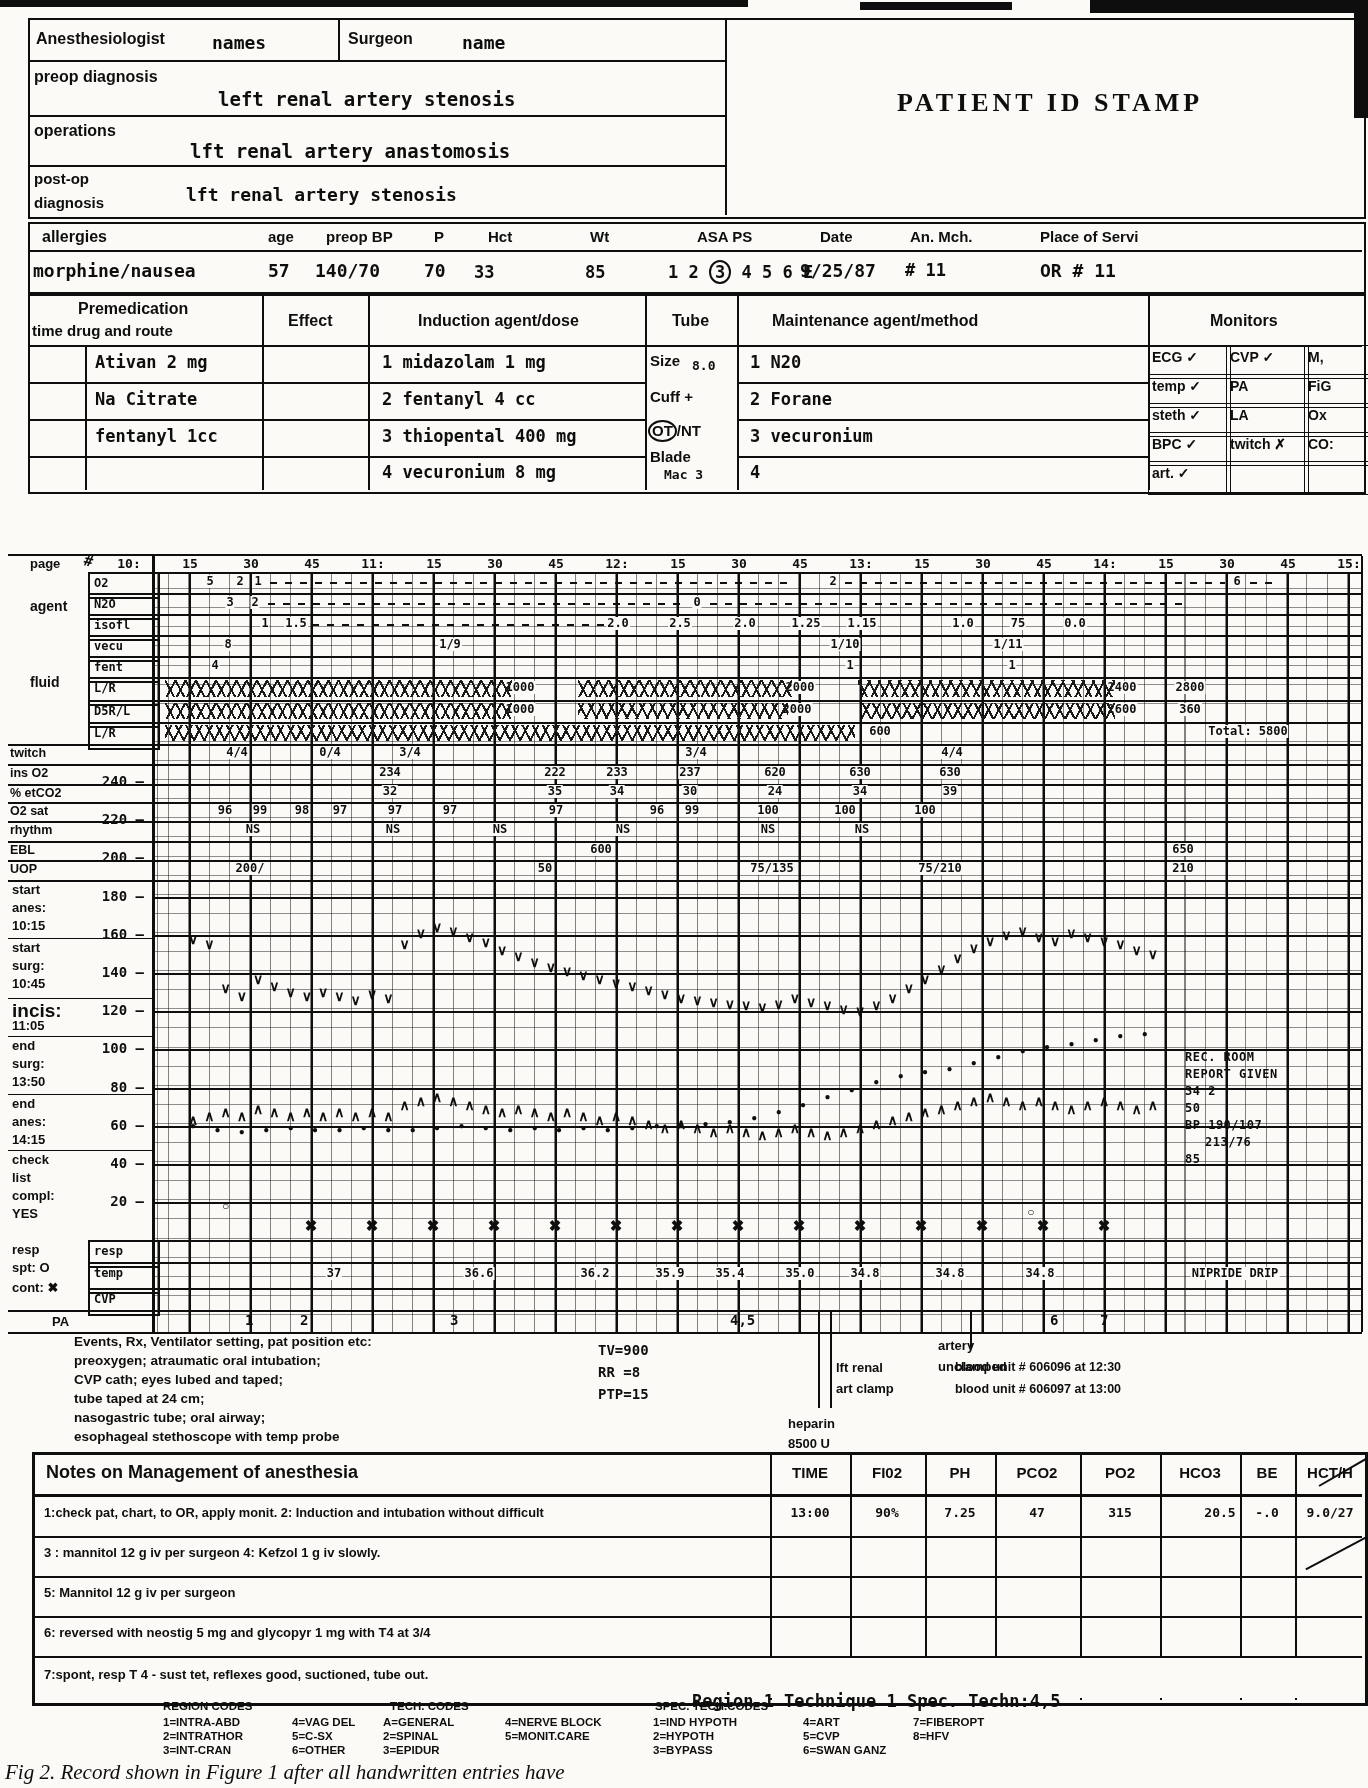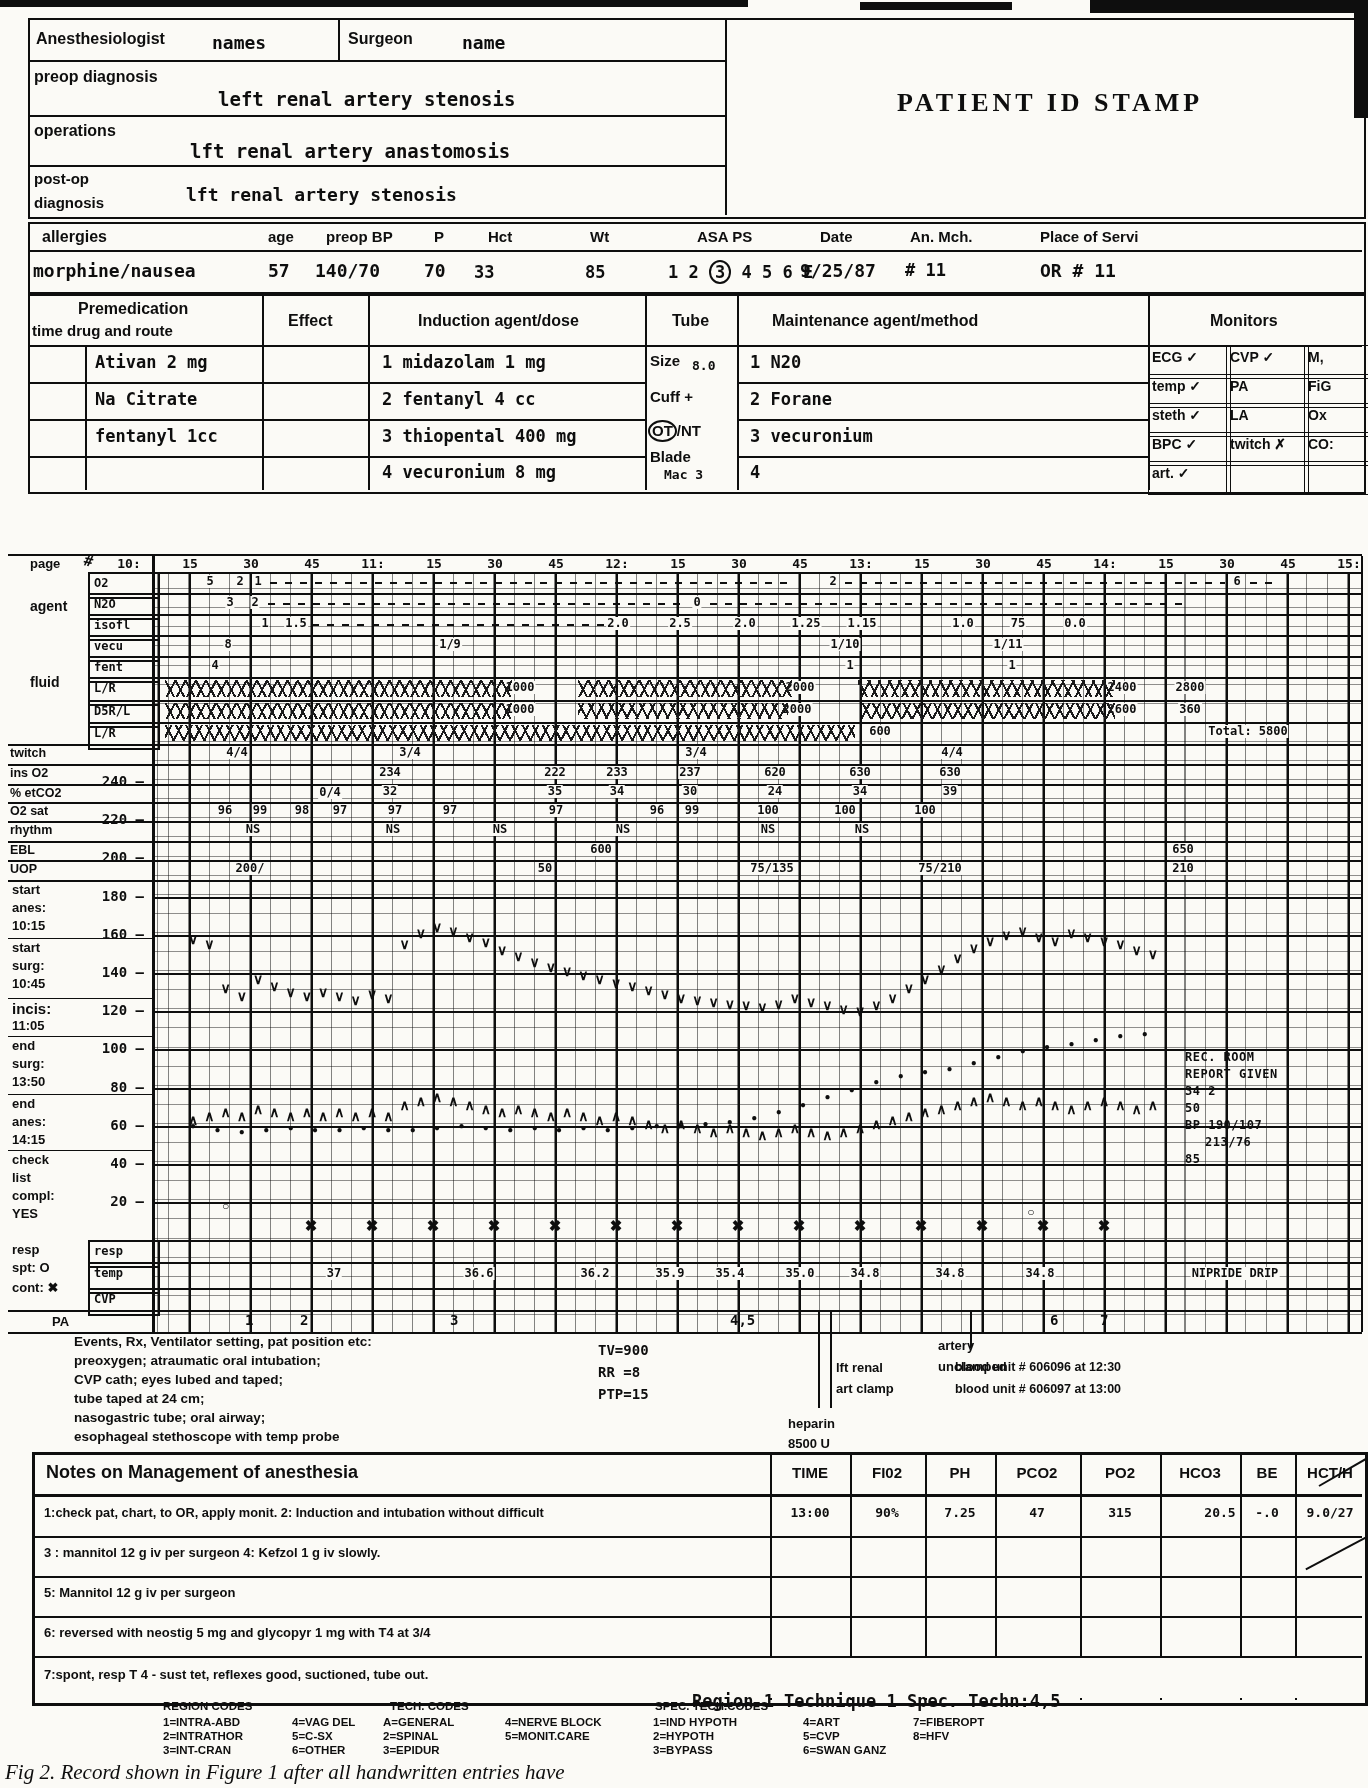--- a/index.html
+++ b/index.html
@@ -248,21 +248,21 @@
     <div class="val" style="position: absolute; left: 96px; top: 1078.6px; width: 48px; text-align: right; font-size: 14px;">80 –</div>
     <div class="val" style="position: absolute; left: 96px; top: 1116.8px; width: 48px; text-align: right; font-size: 14px;">60 –</div>
     <div class="val" style="position: absolute; left: 96px; top: 1155px; width: 48px; text-align: right; font-size: 14px;">40 –</div>
     <div class="val" style="position: absolute; left: 96px; top: 1193.2px; width: 48px; text-align: right; font-size: 14px;">20 –</div>
     <div class="" style="position: absolute; left: 12px; top: 882px; font-size: 13px; font-weight: bold;">start</div>
     <div class="" style="position: absolute; left: 12px; top: 900px; font-size: 13px; font-weight: bold;">anes:</div>
     <div class="" style="position: absolute; left: 12px; top: 918px; font-size: 13px; font-weight: bold;">10:15</div>
     <div class="" style="position: absolute; left: 12px; top: 940px; font-size: 13px; font-weight: bold;">start</div>
     <div class="" style="position: absolute; left: 12px; top: 958px; font-size: 13px; font-weight: bold;">surg:</div>
     <div class="" style="position: absolute; left: 12px; top: 976px; font-size: 13px; font-weight: bold;">10:45</div>
-    <div class="" style="position: absolute; left: 12px; top: 1000px; font-size: 15px; font-weight: bold;">incis:</div>
+    <div class="" style="position: absolute; left: 12px; top: 1000px; font-size: 19px; font-weight: bold;">incis:</div>
     <div class="" style="position: absolute; left: 12px; top: 1018px; font-size: 13px; font-weight: bold;">11:05</div>
     <div class="" style="position: absolute; left: 12px; top: 1038px; font-size: 13px; font-weight: bold;">end</div>
     <div class="" style="position: absolute; left: 12px; top: 1056px; font-size: 13px; font-weight: bold;">surg:</div>
     <div class="" style="position: absolute; left: 12px; top: 1074px; font-size: 13px; font-weight: bold;">13:50</div>
     <div class="" style="position: absolute; left: 12px; top: 1096px; font-size: 13px; font-weight: bold;">end</div>
     <div class="" style="position: absolute; left: 12px; top: 1114px; font-size: 13px; font-weight: bold;">anes:</div>
     <div class="" style="position: absolute; left: 12px; top: 1132px; font-size: 13px; font-weight: bold;">14:15</div>
     <div class="" style="position: absolute; left: 12px; top: 1152px; font-size: 13px; font-weight: bold;">check</div>
     <div class="" style="position: absolute; left: 12px; top: 1170px; font-size: 13px; font-weight: bold;">list</div>
     <div class="" style="position: absolute; left: 12px; top: 1188px; font-size: 13px; font-weight: bold;">compl:</div>
@@ -300,21 +300,21 @@
     <div class="ann" style="position: absolute; left: 800px; top: 680.5px;">2000</div>
     <div class="ann" style="position: absolute; left: 1122px; top: 680.5px;">2400</div>
     <div class="ann" style="position: absolute; left: 1190px; top: 680.5px;">2800</div>
     <div class="ann" style="position: absolute; left: 520px; top: 703px;">1000</div>
     <div class="ann" style="position: absolute; left: 797px; top: 703px;">2000</div>
     <div class="ann" style="position: absolute; left: 1122px; top: 703px;">2600</div>
     <div class="ann" style="position: absolute; left: 1190px; top: 703px;">360</div>
     <div class="ann" style="position: absolute; left: 880px; top: 725px;">600</div>
     <div class="ann" style="position: absolute; left: 1248px; top: 725px;">Total: 5800</div>
     <div class="ann" style="position: absolute; left: 237px; top: 746px;">4/4</div>
-    <div class="ann" style="position: absolute; left: 330px; top: 746px; margin-top: 40px;">0/4</div>
+    <div class="ann" style="position: absolute; left: 330px; top: 746px;">0/4</div>
     <div class="ann" style="position: absolute; left: 410px; top: 746px;">3/4</div>
     <div class="ann" style="position: absolute; left: 696px; top: 746px;">3/4</div>
     <div class="ann" style="position: absolute; left: 952px; top: 746px;">4/4</div>
     <div class="ann" style="position: absolute; left: 390px; top: 766px;">234</div>
     <div class="ann" style="position: absolute; left: 555px; top: 766px;">222</div>
     <div class="ann" style="position: absolute; left: 617px; top: 766px;">233</div>
     <div class="ann" style="position: absolute; left: 690px; top: 766px;">237</div>
     <div class="ann" style="position: absolute; left: 775px; top: 766px;">620</div>
     <div class="ann" style="position: absolute; left: 860px; top: 766px;">630</div>
     <div class="ann" style="position: absolute; left: 950px; top: 766px;">630</div>

